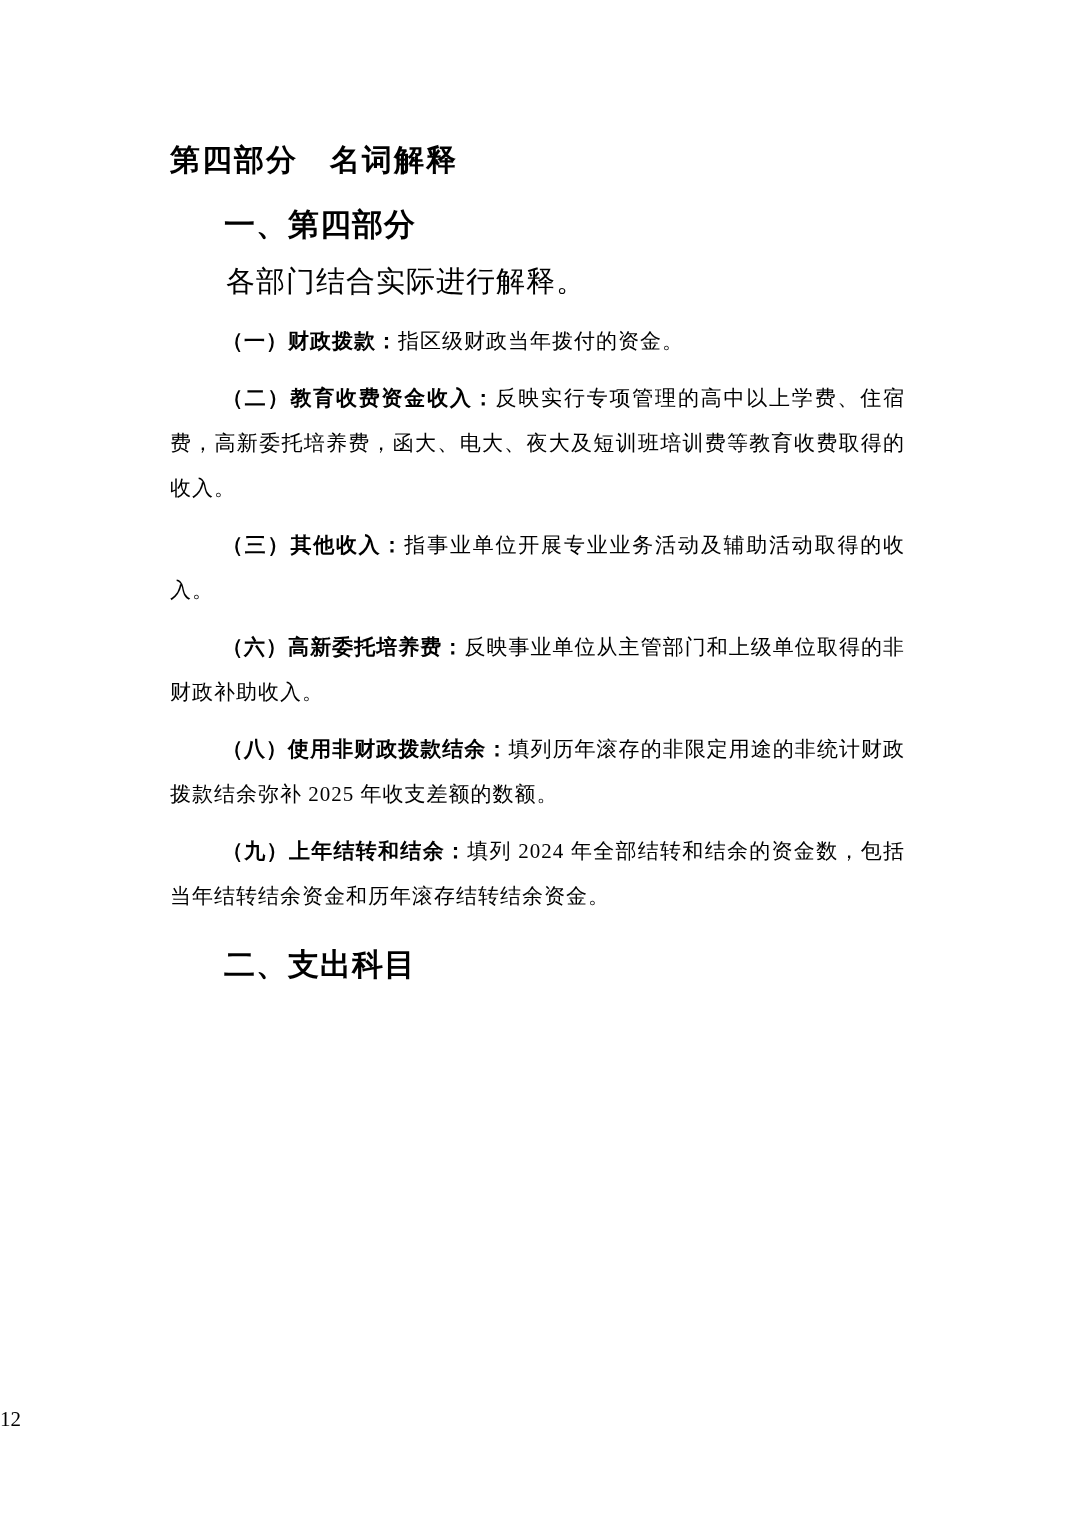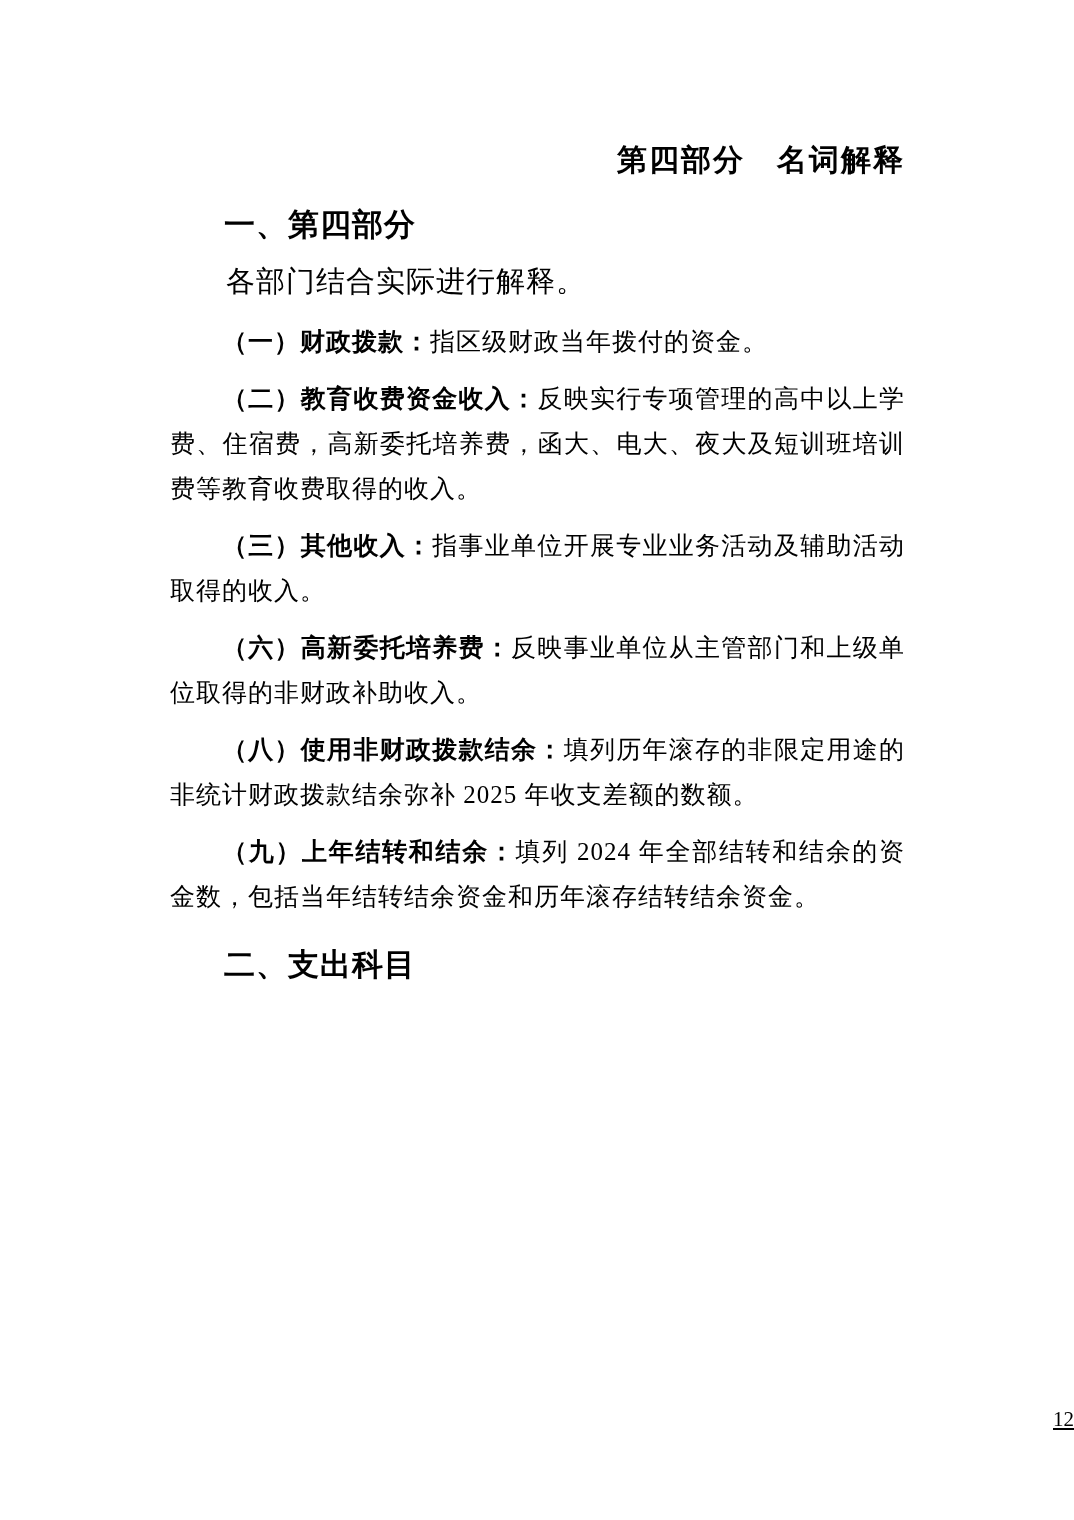--- a/index.html
+++ b/index.html
@@ -24,61 +24,60 @@
     position: absolute;
     left: 170px;
     top: 141px;
     width: 735px;
   }
   .doc-title {
     font-family: "Liberation Sans", "DejaVu Sans", sans-serif;
     font-weight: 700;
     font-size: 30px;
     line-height: 38px;
-    text-align: right;
+    text-align: left;
     letter-spacing: 2px;
     margin: 0;
   }
   .section-heading {
     font-family: "Liberation Sans", "DejaVu Sans", sans-serif;
     font-weight: 700;
     font-size: 31px;
     line-height: 40px;
     margin: 26px 0 0 54px;
     letter-spacing: 1px;
   }
   .intro {
     font-size: 29px;
     line-height: 45px;
     margin: 14px 0 15px 0;
     text-indent: 56px;
     letter-spacing: 1px;
   }
   .item {
-    font-size: 25px;
+    font-size: 21px;
     line-height: 45px;
     margin: 12px 0;
     text-indent: 52px;
     text-align: justify;
     letter-spacing: 1px;
     font-family: Liberation Serif, serif;
   }
   .item .term {
     font-weight: 700;
   }
   .page-number {
     position: absolute;
     top: 1406px;
     left: 0;
     width: 100%;
-    text-align: right;
+    text-align: left;
     font-size: 21px;
     line-height: 26px;
     font-family: "Liberation Serif", "DejaVu Serif", serif;
-    text-decoration: underline;
   }
 </style>
 </head>
 <body>
 
 <div class="page">
   <div class="content">
 
     <div class="doc-title">第四部分　名词解释</div>
 

